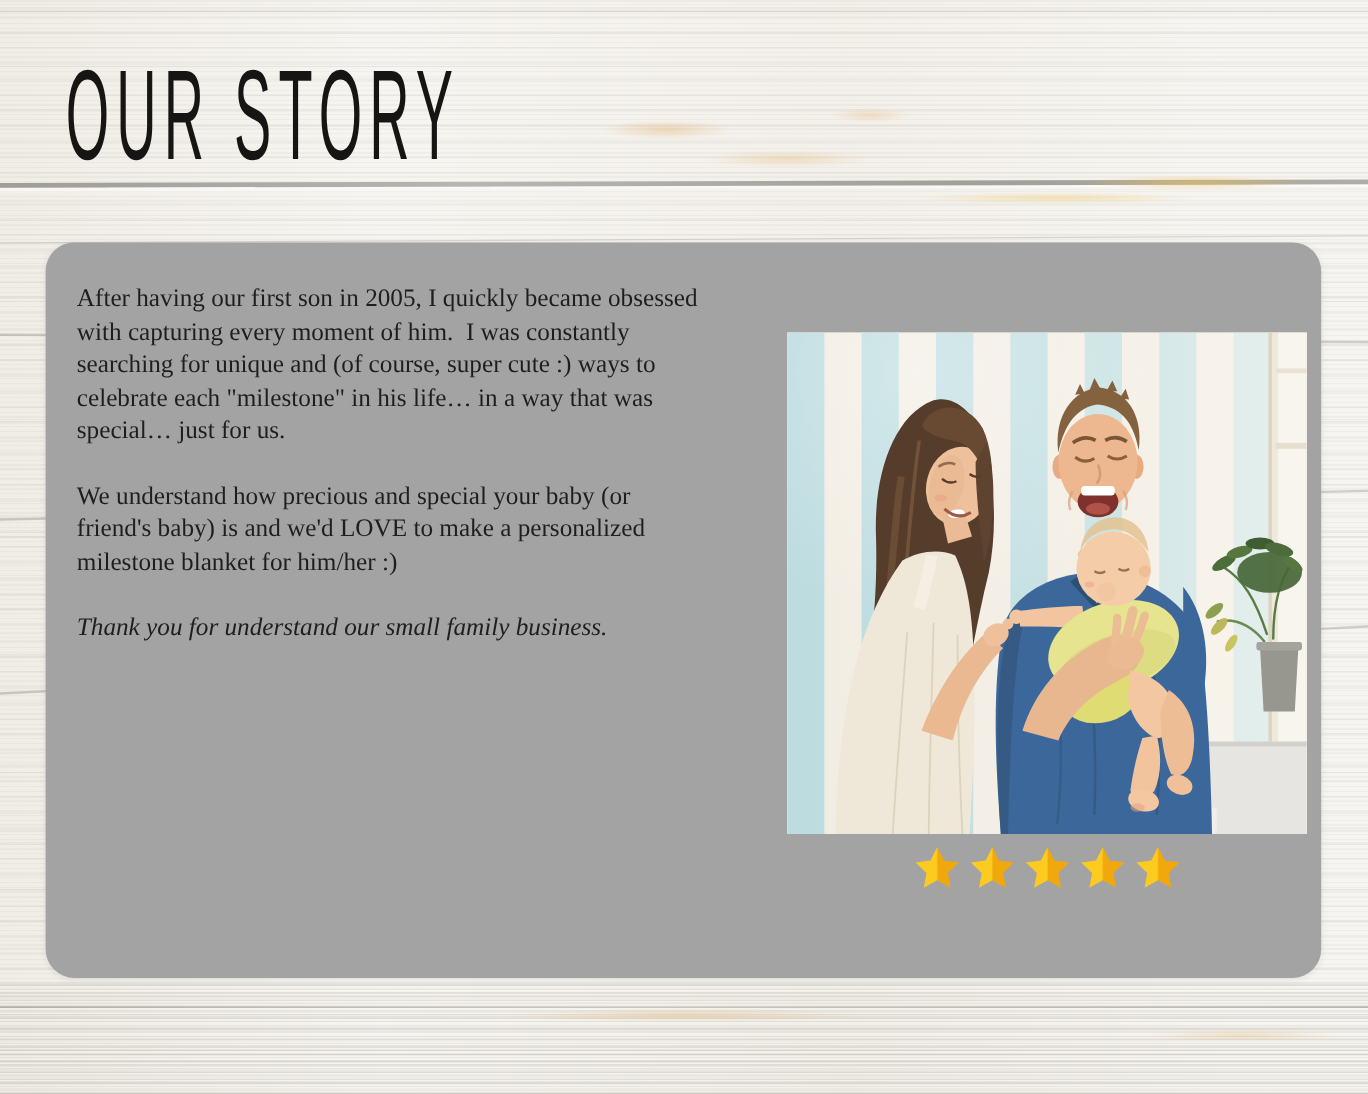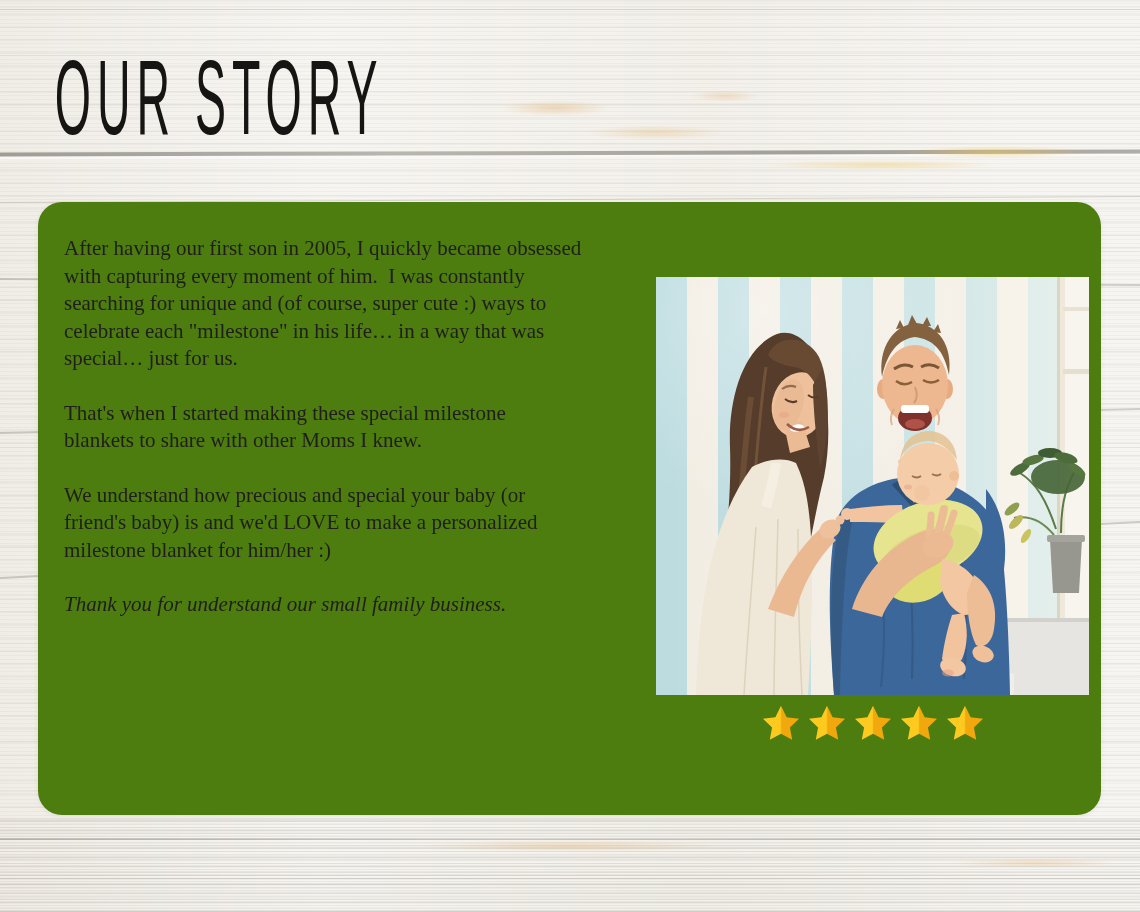--- a/index.html
+++ b/index.html
@@ -31,21 +31,21 @@
   
   .title-wrap{position:absolute;left:0;right:0;top:66px;height:64px;line-height:64px;text-align:left;}
   .title-text{
     display:inline-block;font-family:"Liberation Sans",sans-serif;font-weight:400;
     font-size:62px;letter-spacing:8px;color:#171513;white-space:nowrap;
     transform:scale(0.75,1.72);transform-origin:center center;
   }
   
   .card{
     position:absolute;left:38px;top:202px;width:1063px;height:613px;
-    background:#4d7c0f;border-radius:24px;box-shadow:0 1px 5px rgba(90,85,75,0.10);
+    background:#a3a3a3;border-radius:24px;box-shadow:0 1px 5px rgba(90,85,75,0.10);
   }
   .text-col{
     position:absolute;left:26px;top:33px;width:620px;
     font-size:21px;line-height:27.5px;color:#1f1e1c;
   }
   .para{margin:0 0 27px 0;white-space:pre-line;}
   .closing{font-style:italic;margin-bottom:0;}
   
   .photo{position:absolute;left:618px;top:75px;width:433px;height:418px;overflow:hidden;background:#f2ede3;}
   .photo svg{display:block;}
@@ -86,22 +86,20 @@
 </div>
 
 <div class="card">
 
   <div class="text-col">
     <p class="para">After having our first son in 2005, I quickly became obsessed
 with capturing every moment of him.&nbsp; I was constantly
 searching for unique and (of course, super cute :) ways to
 celebrate each "milestone" in his life… in a way that was
 special… just for us.</p>
-    <p class="para">That's when I started making these special milestone
-blankets to share with other Moms I knew.</p>
     <p class="para">We understand how precious and special your baby (or
 friend's baby) is and we'd LOVE to make a personalized
 milestone blanket for him/her :)</p>
     <p class="para closing">Thank you for understand our small family business.</p>
   </div>
 
   <div class="photo">
     <svg width="433" height="418" viewBox="0 0 433 418" xmlns="http://www.w3.org/2000/svg">
       <defs>
         <linearGradient id="wash" x1="0" y1="0" x2="1" y2="0">

